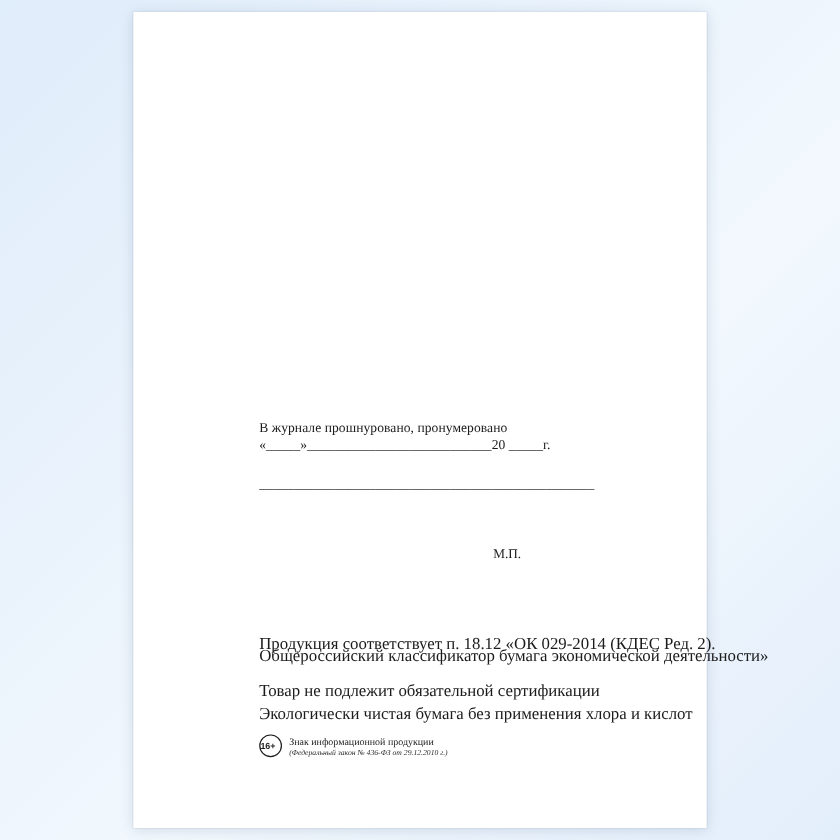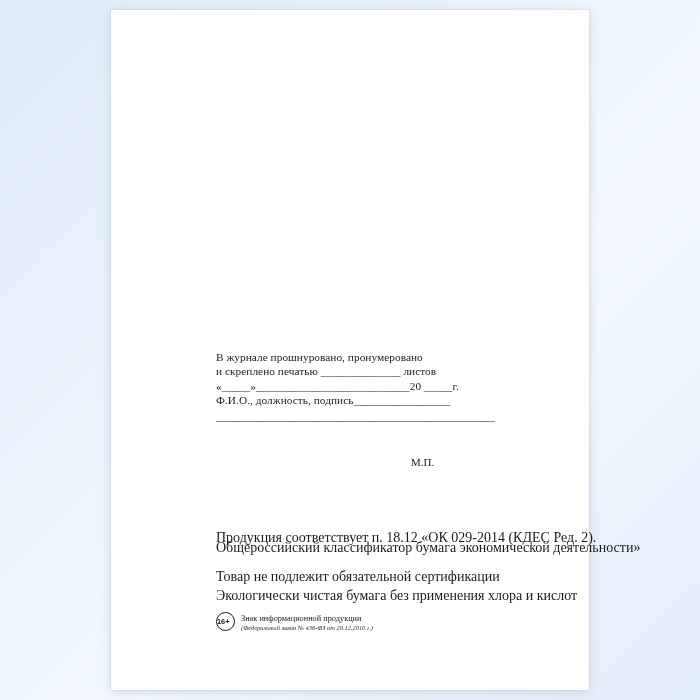--- a/index.html
+++ b/index.html
@@ -48,21 +48,21 @@
   }
   .cert-line {
     white-space: nowrap;
   }
   .cert-line.l1 { letter-spacing: 0.05px; }
   .cert-line.l2 { letter-spacing: 0.05px; }
   .cert-line.l3 { letter-spacing: 0.05px; }
   .cert-line.l4 { letter-spacing: 0.05px; }
   .cert-line.l5 {
     letter-spacing: 0.05px;
-    margin-top: 1px;
+    margin-top: 18px;
   }
   .mp {
     position: absolute;
     left: 300px;
     top: 446px;
     font-size: 11px;
     color: #1b1b1b;
   }
 
   
@@ -128,23 +128,21 @@
 </style>
 </head>
 <body>
 
 <div class="scene">
   <div class="page-sheet">
     <div class="page-inner">
 
       <div class="cert-block">
         <div class="cert-line l1">В журнале прошнуровано, пронумеровано</div>
-        <div class="cert-line l2">и скреплено печатью ______________ листов</div>
         <div class="cert-line l3">«_____»___________________________20 _____г.</div>
-        <div class="cert-line l4">Ф.И.О., должность, подпись_________________</div>
         <div class="cert-line l5">_________________________________________________</div>
       </div>
 
       <div class="mp">М.П.</div>
 
       <div class="legal-block">
         <div class="legal-p">Продукция соответствует п. 18.12 «ОК 029-2014 (КДЕС Ред. 2).</div>
         <div class="legal-p">Общероссийский классификатор бумага экономической деятельности»</div>
 
         <div class="legal-gap"></div>

